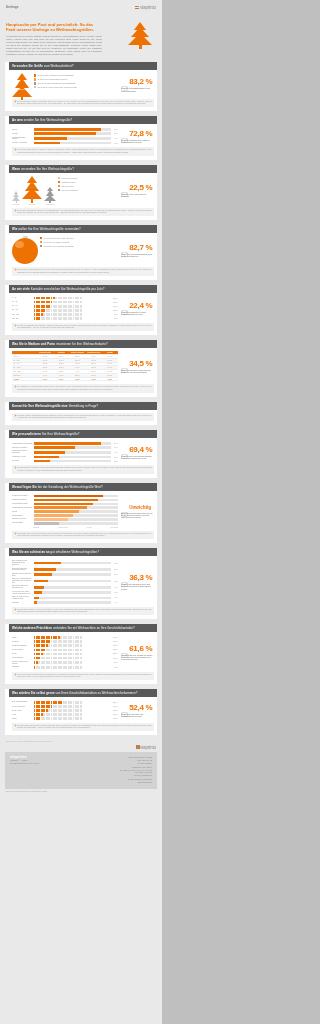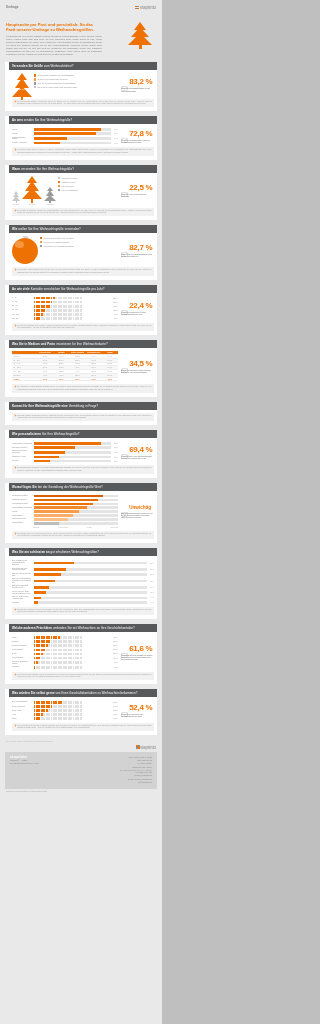--- a/index.html
+++ b/index.html
@@ -788,20 +788,30 @@
               <div class="bval">7 %</div>
             </div>
             <div class="brow">
               <div class="blab">Sonstiges</div>
               <div class="btrack">
                 <div class="bfill" style="width: 4%;"></div>
               </div>
               <div class="bval">4 %</div>
             </div>
           </div>
+          <div class="callout">
+            <div class="co-top">
+              <div class="co-ico"><svg viewBox="0 0 24 24" width="100%" height="100%" fill="none" stroke="#c9c9c9" stroke-width="2">
+                  <rect x="2" y="5" width="20" height="14" rx="2"></rect>
+                  <path d="M2 7l10 7 10-7"></path>
+                </svg></div>
+              <span class="co-pct">36,3 %</span>
+            </div>
+            <div class="co-sub">schätzen die handgeschriebene und damit sehr persönliche Botschaft am meisten</div>
+          </div>
         </div>
         <div class="note">
           <span class="chev">»</span>
           <p>Die Befragten schätzen vor allem jene Elemente, die sich nicht automatisieren lassen. Eine handgeschriebene Zeile wiegt schwerer als jedes aufwändige Design. Gleichzeitig wird die bloße Tatsache, dass überhaupt noch gedruckte Grüße verschickt werden, von vielen positiv hervorgehoben.</p>
         </div>
       </div>
       <div class="sec">
         <div class="sec-head"><span>Welche anderen Prioritäten</span><span class="lt"> verbinden Sie mit Weihnachten an Ihre Geschäftskontakte?</span></div>
         <div class="sec-body">
           <div class="bars">

